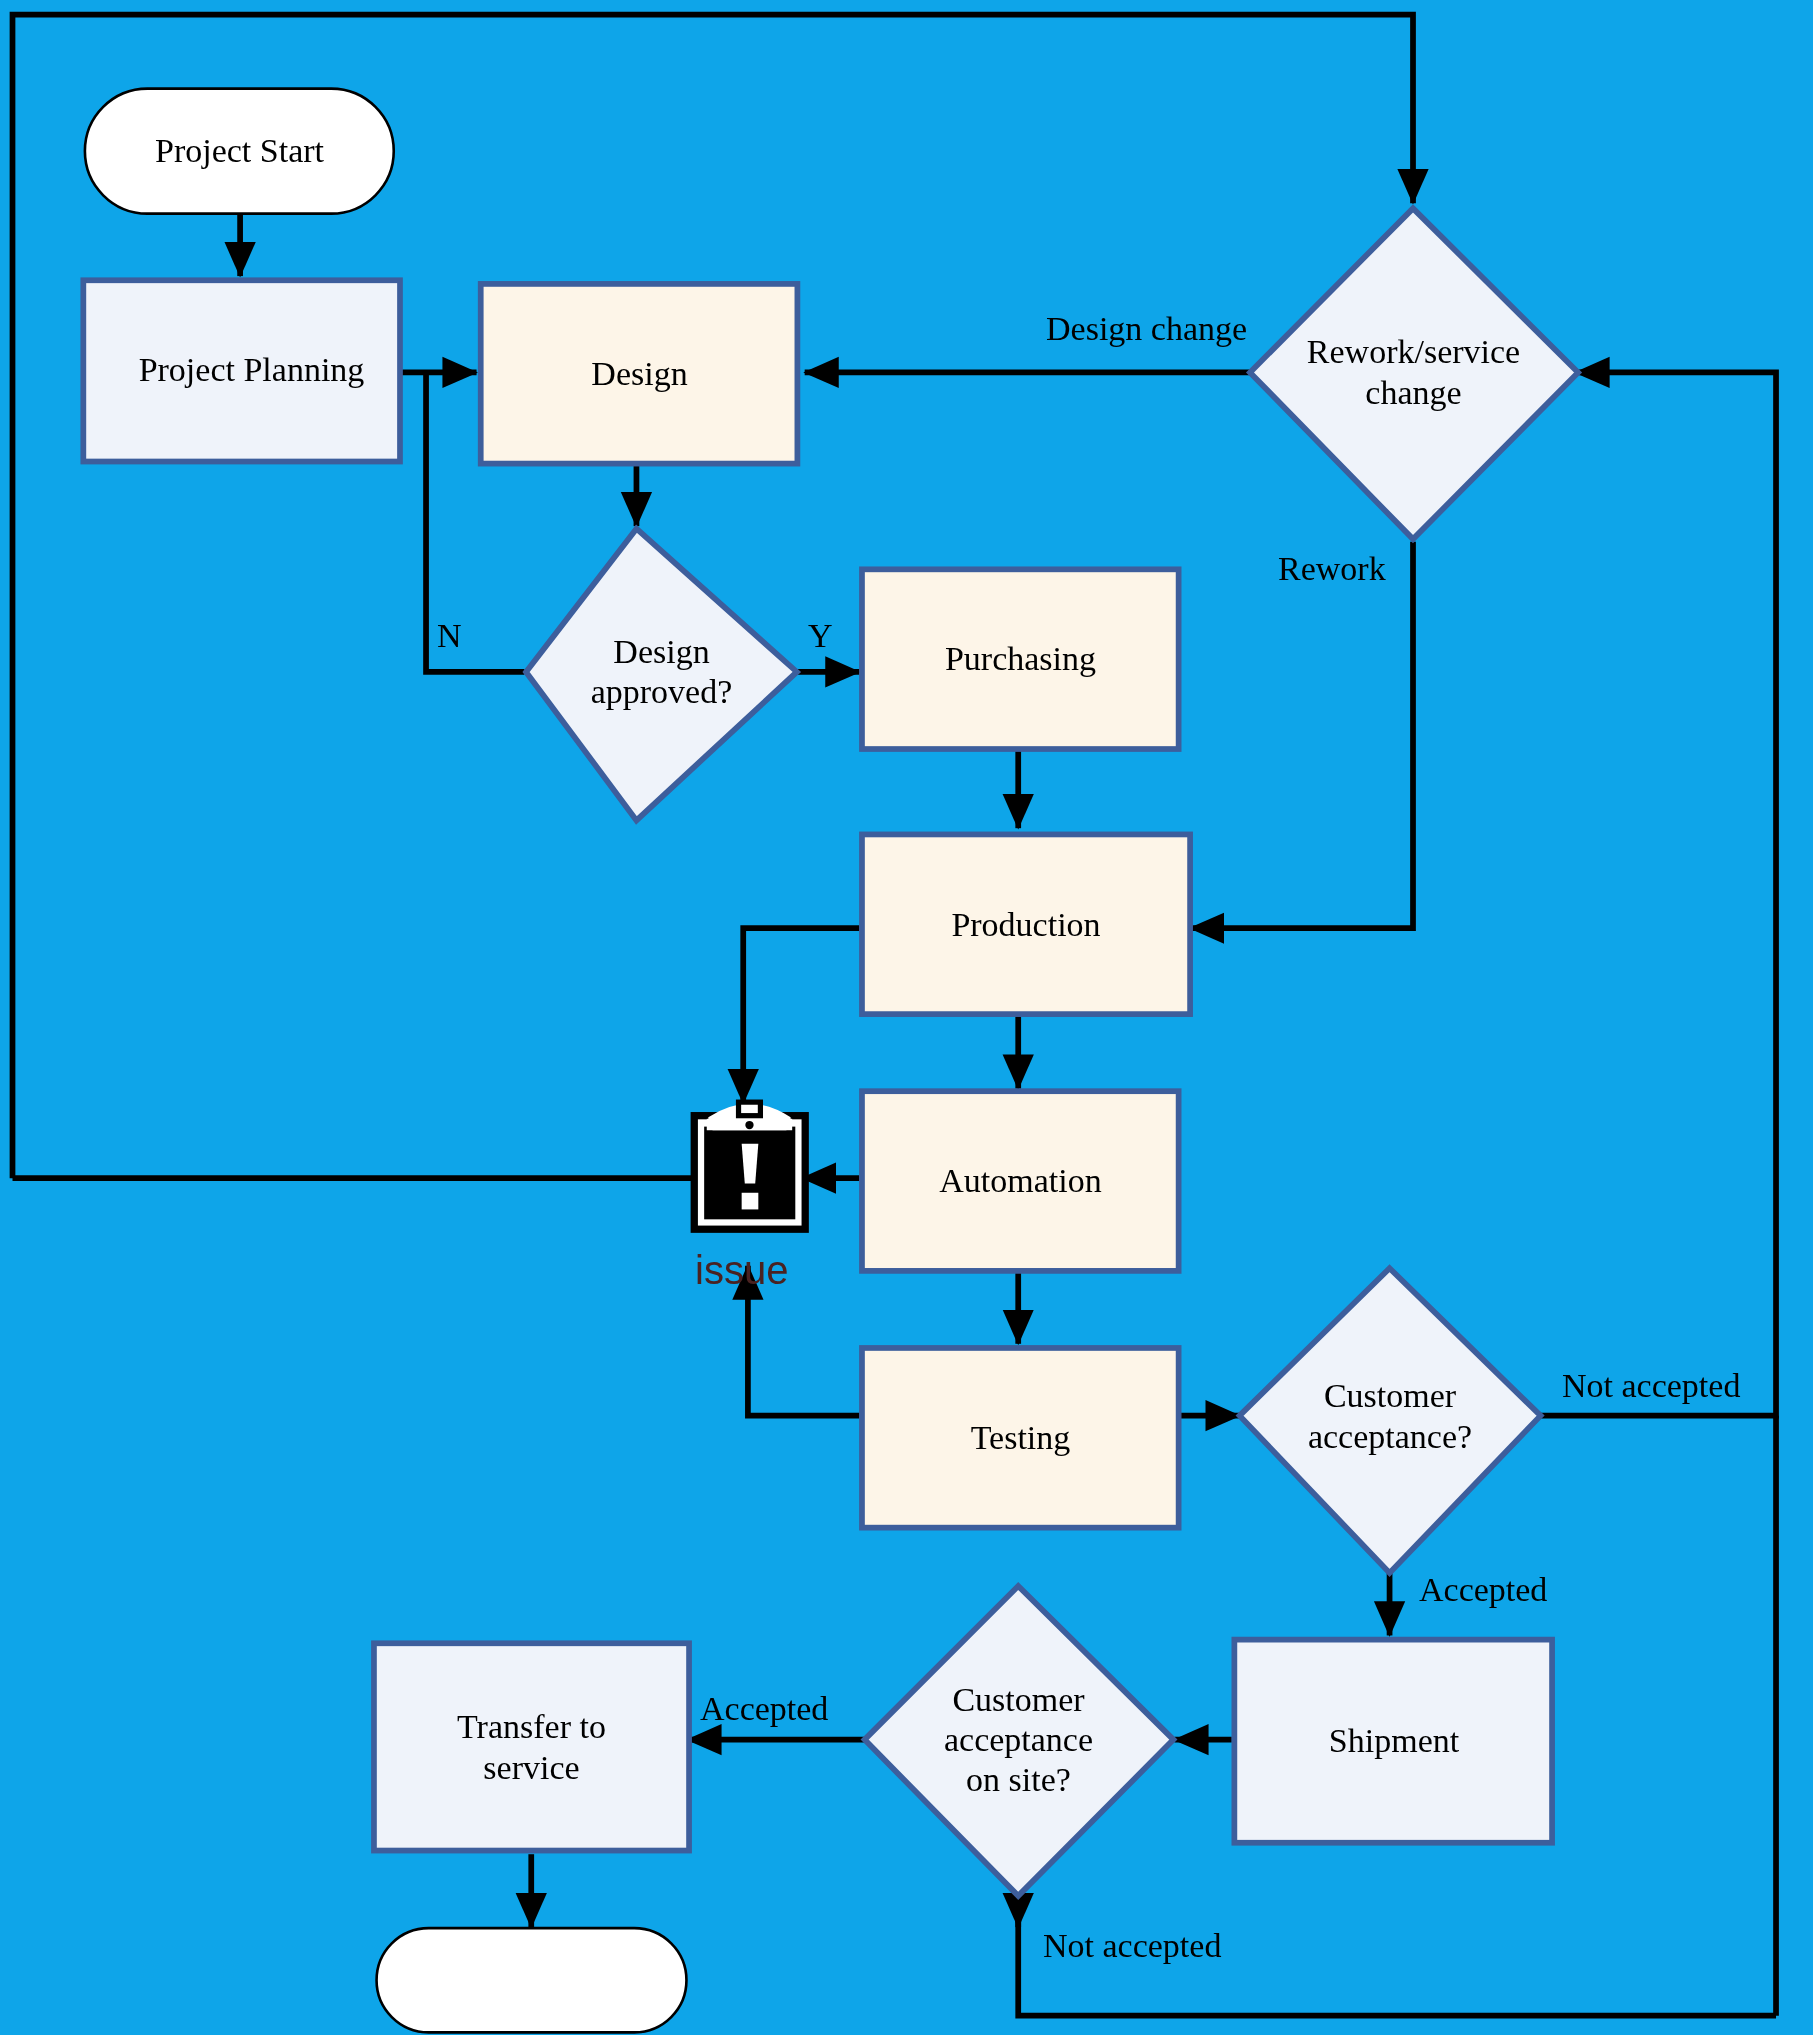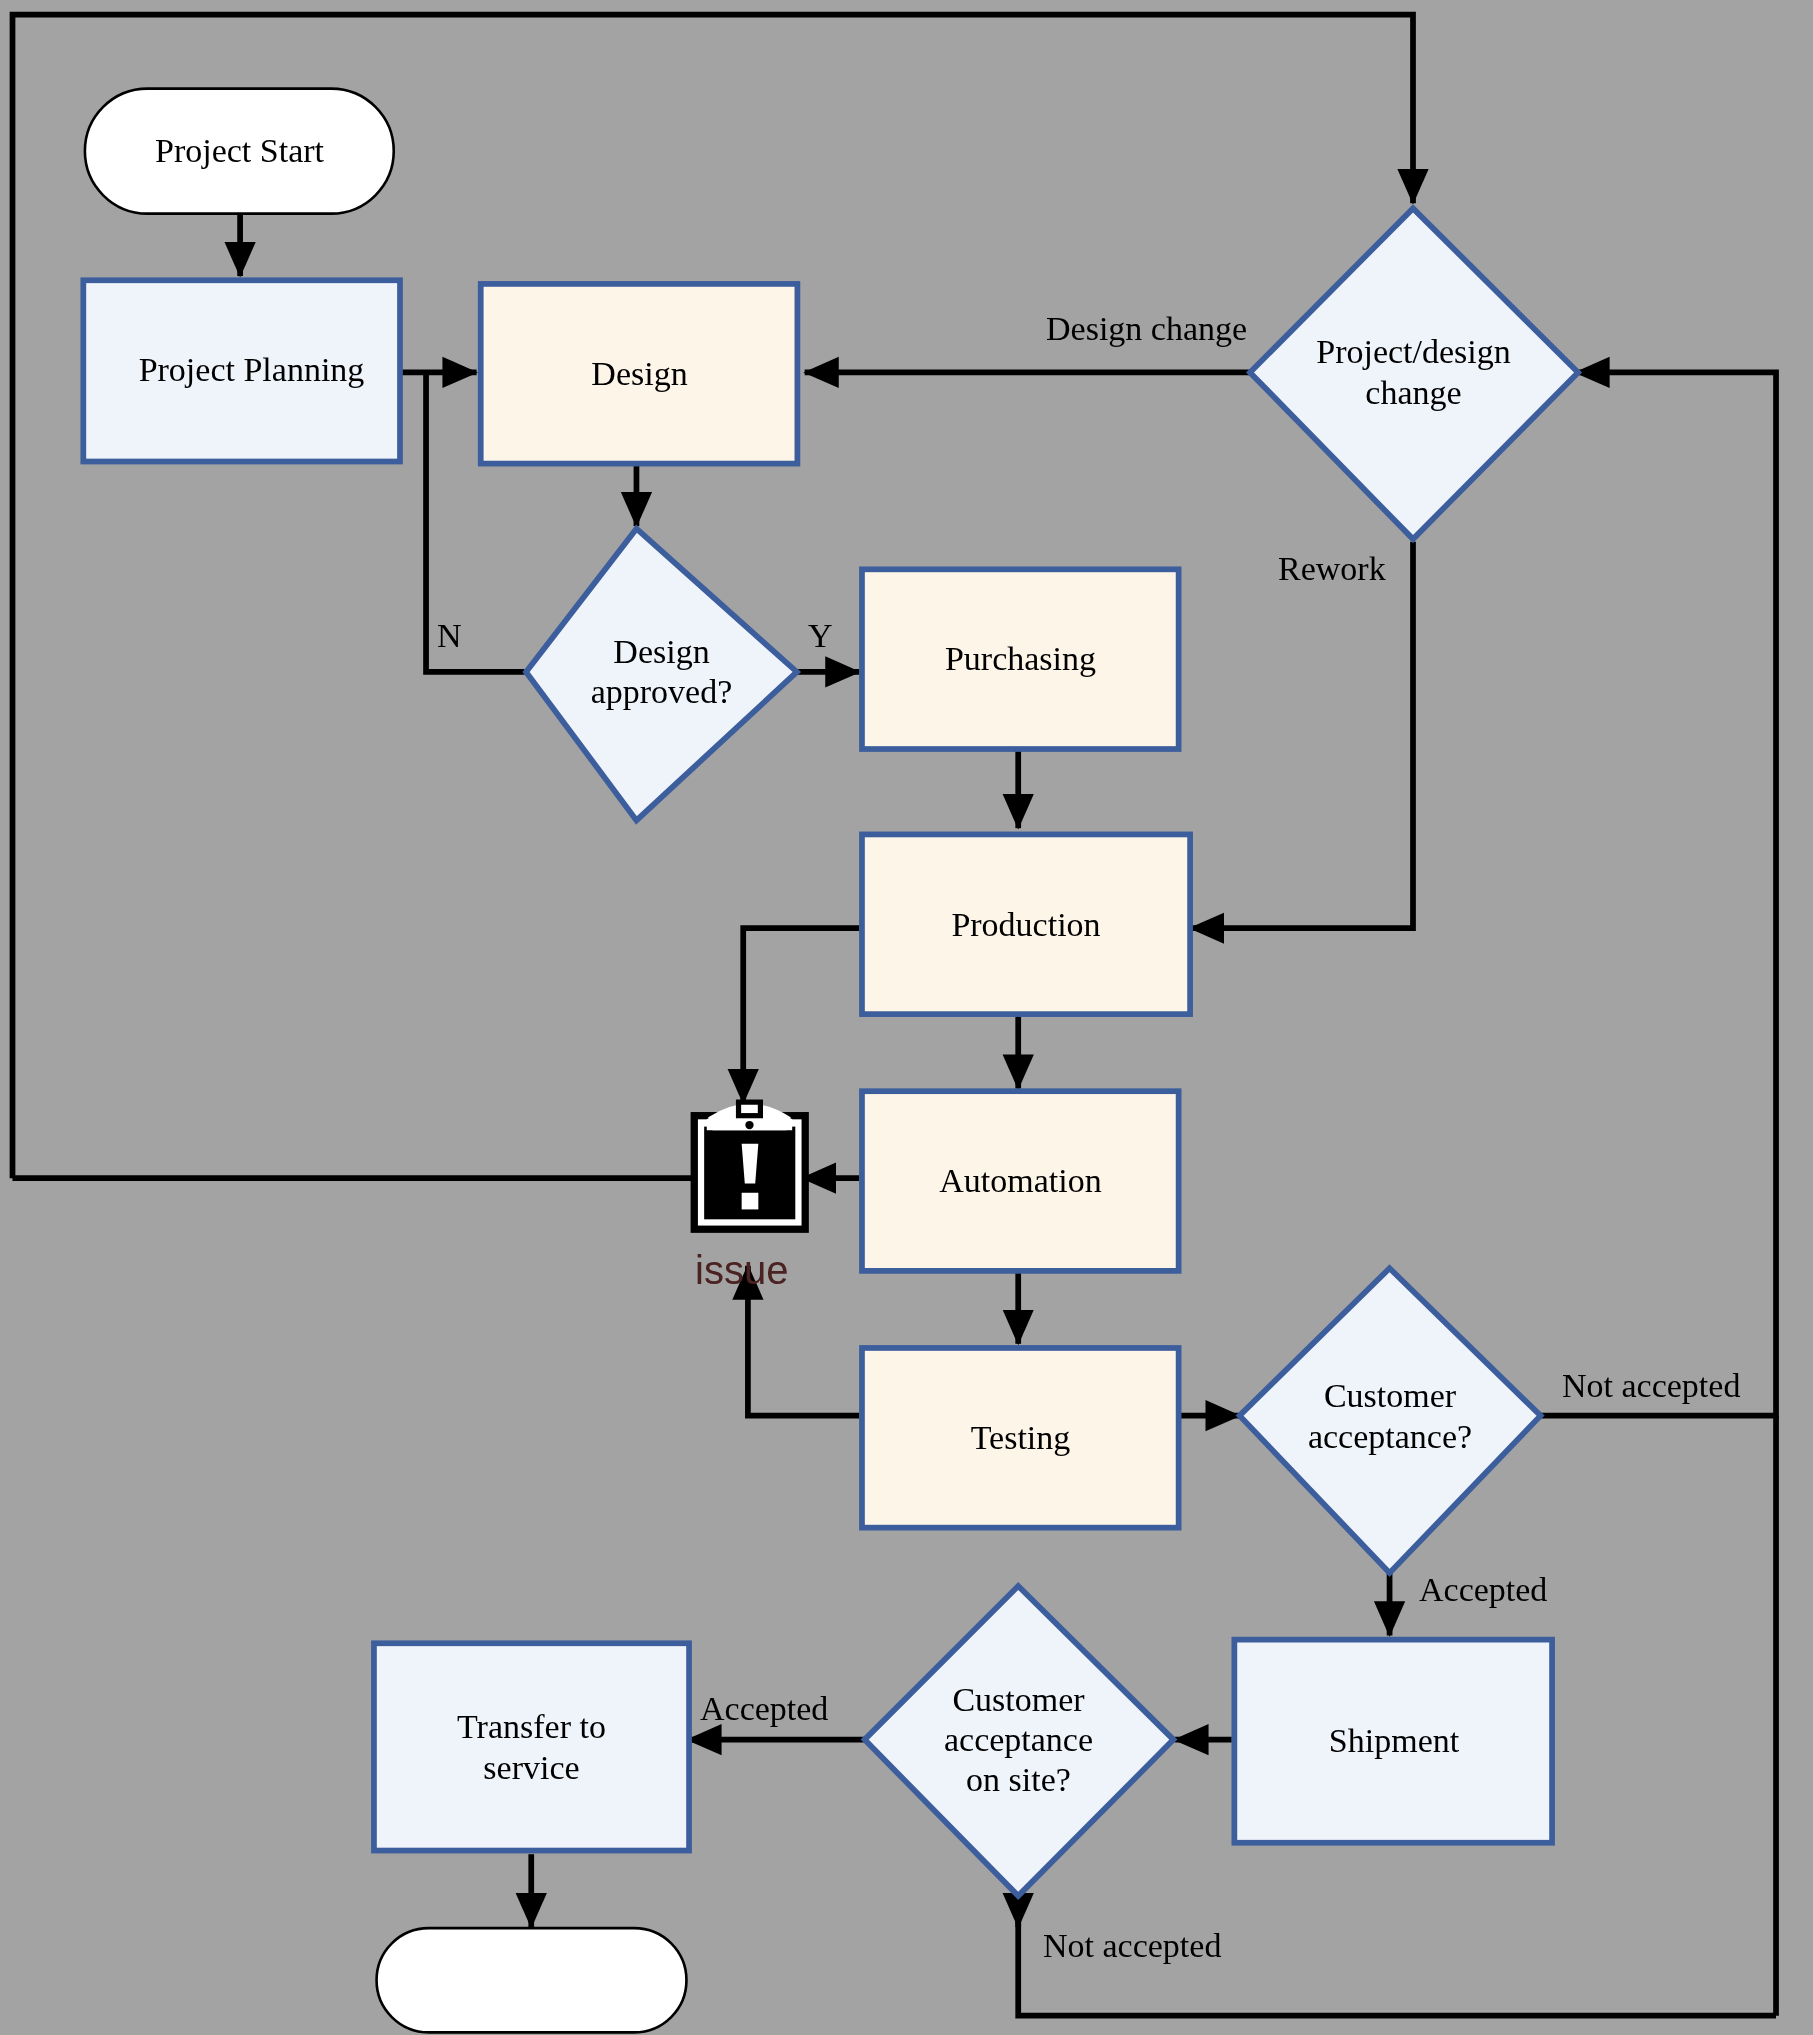--- a/index.html
+++ b/index.html
@@ -8,21 +8,21 @@
     padding: 0;
     background: #ffffff;
   }
   body {
     font-family: "Liberation Serif", "DejaVu Serif", serif;
   }
   #stage {
     position: relative;
     width: 1813px;
     height: 2035px;
-    background: #a3a3a3;
+    background: #0ea5e9;
     overflow: hidden;
   }
   #flow-svg {
     position: absolute;
     left: 0;
     top: 0;
     width: 1813px;
     height: 2035px;
   }
   .node-label {
@@ -174,21 +174,21 @@
 approved?</div>
 
   <div class="node-label" style="left:862px; top:569px; width:317px; height:180px;">Purchasing</div>
 
   <div class="node-label" style="left:862px; top:835px; width:328px; height:180px;">Production</div>
 
   <div class="node-label" style="left:862px; top:1348px; width:317px; height:180px;">Testing</div>
 
   <div class="node-label" style="left:862px; top:1091px; width:317px; height:180px;">Automation</div>
 
-  <div class="node-label" style="left:1257px; top:297px; width:313px; height:151px;">Project/design
+  <div class="node-label" style="left:1257px; top:297px; width:313px; height:151px;">Rework/service
 change</div>
 
   <div class="node-label" style="left:1245px; top:1341px; width:290px; height:151px;">Customer
 acceptance?</div>
 
   <div class="node-label" style="left:1235px; top:1640px; width:318px; height:203px;">Shipment</div>
 
   <div class="node-label" style="left:871px; top:1654px; width:295px; height:172px;">Customer
 acceptance
 on site?</div>

